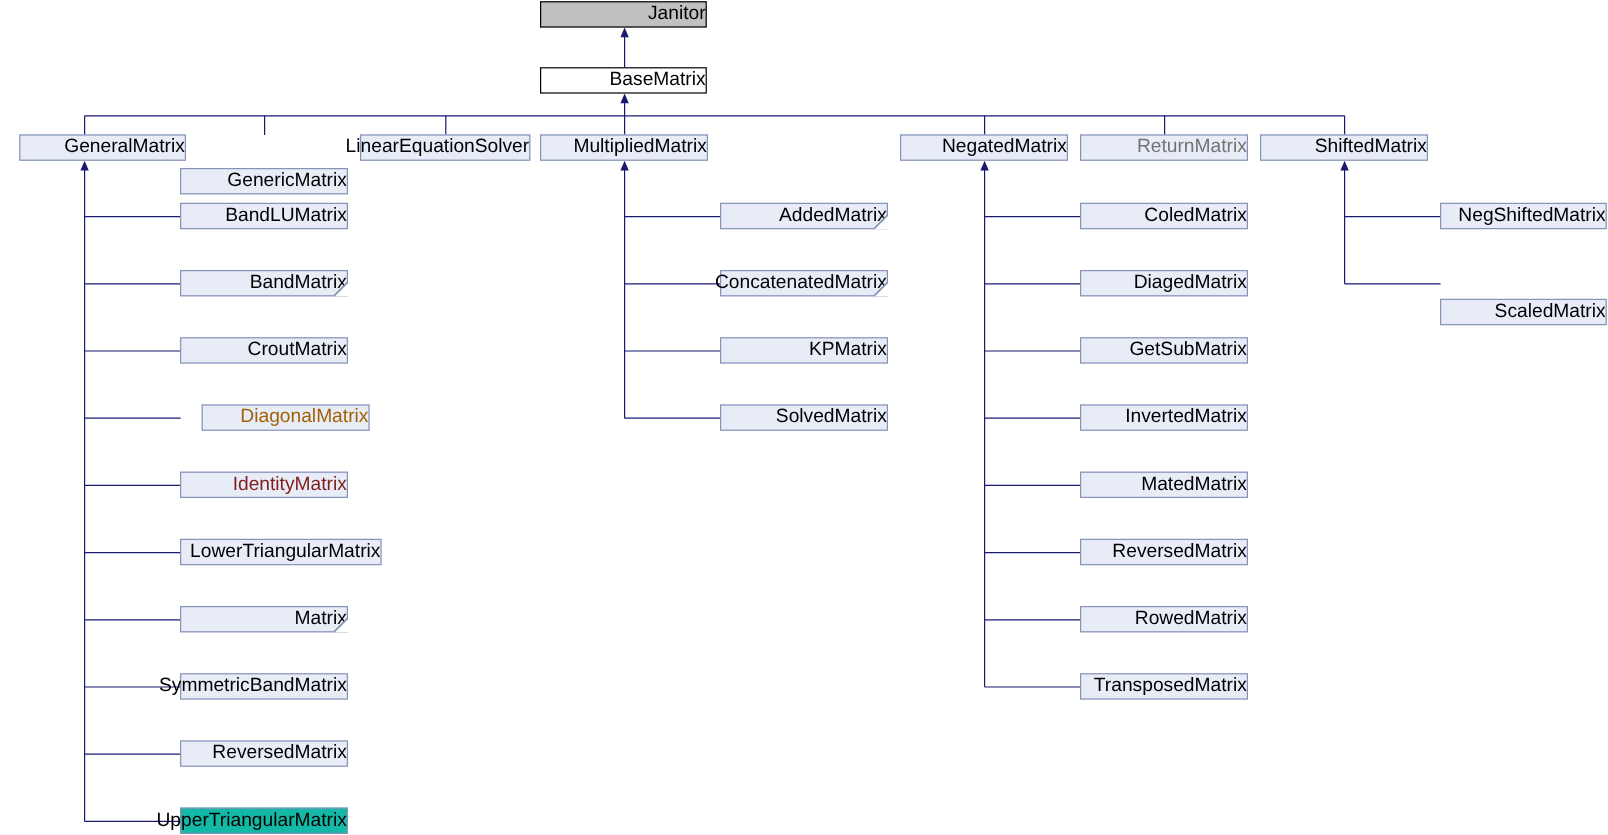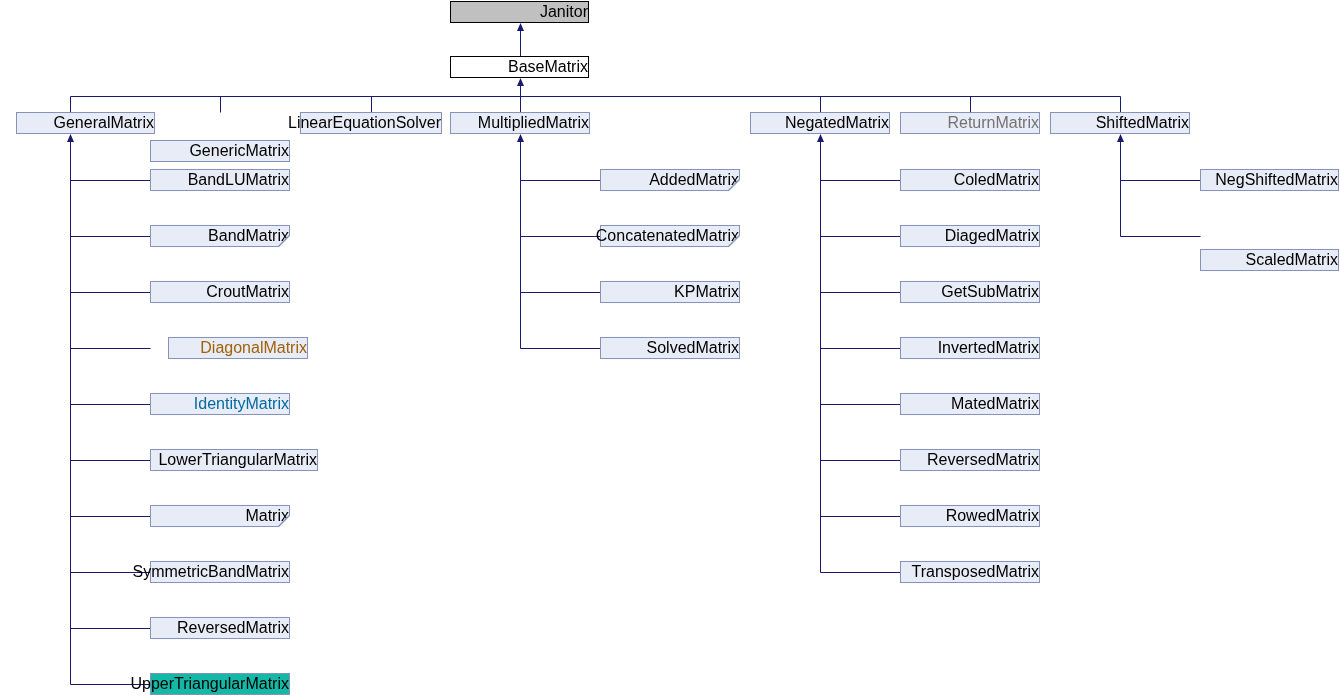--- a/index.html
+++ b/index.html
@@ -121,21 +121,21 @@
         <polygon points="12,0 12,12 0,12" fill="#ffffff"></polygon>
         <line x1="0" y1="12" x2="12" y2="0" stroke="#8593b9" stroke-width="1.4"></line>
       </svg>
     </div>
     <div class="node" style="left: 150px; top: 281px; width: 140px; height: 22px; background: rgb(232, 236, 246); border-color: rgb(133, 147, 185); color: rgb(0, 0, 0);">
       <span>CroutMatrix</span>
     </div>
     <div class="node" style="left: 150px; top: 337px; width: 140px; height: 22px; background: rgb(232, 236, 246); border-color: rgb(133, 147, 185); color: #a16207; margin-left: 18px;">
       <span>DiagonalMatrix</span>
     </div>
-    <div class="node" style="left: 150px; top: 393px; width: 140px; height: 22px; background: rgb(232, 236, 246); border-color: rgb(133, 147, 185); color: #0369a1;">
+    <div class="node" style="left: 150px; top: 393px; width: 140px; height: 22px; background: rgb(232, 236, 246); border-color: rgb(133, 147, 185); color: #7f1d1d;">
       <span>IdentityMatrix</span>
     </div>
     <div class="node" style="left: 150px; top: 449px; width: 168px; height: 22px; background: rgb(232, 236, 246); border-color: rgb(133, 147, 185); color: rgb(0, 0, 0);">
       <span>LowerTriangularMatrix</span>
     </div>
     <div class="node" style="left: 150px; top: 505px; width: 140px; height: 22px; background: rgb(232, 236, 246); border-color: rgb(133, 147, 185); color: rgb(0, 0, 0);">
       <span>Matrix</span>
       <svg width="12" height="12" class="fold">
         <polygon points="12,0 12,12 0,12" fill="#ffffff"></polygon>
         <line x1="0" y1="12" x2="12" y2="0" stroke="#8593b9" stroke-width="1.4"></line>

